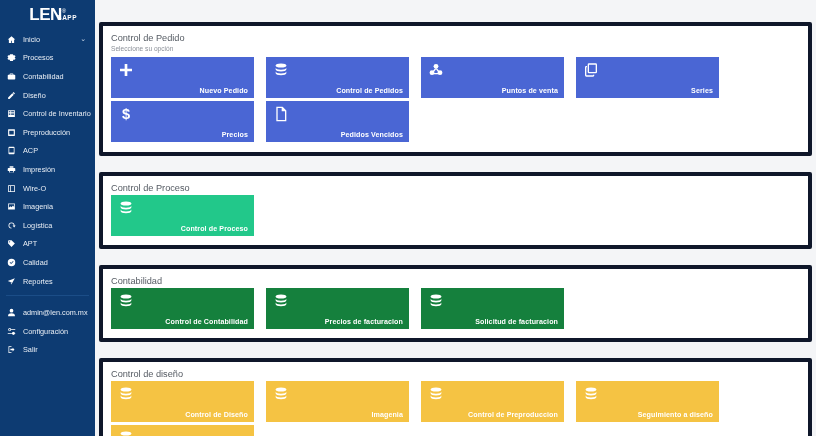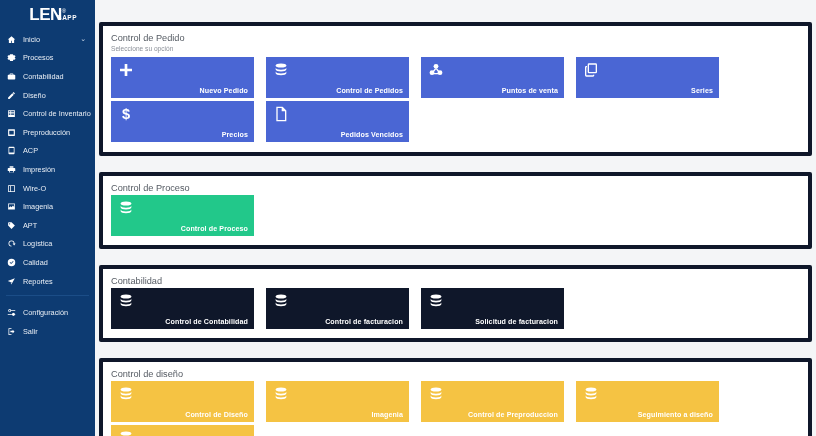--- a/index.html
+++ b/index.html
@@ -125,21 +125,21 @@
     right: 6px; bottom: 3px;
     font-size: 7.1px;
     font-weight: 700;
     letter-spacing: .1px;
     text-align: right;
     color: #ffffff;
     line-height: 1;
   }
   .c-blue  { background: #4a66d4; }
   .c-green { background: #22c88a; }
-  .c-teal  { background: #0f172a; }
+  .c-teal  { background: #15803d; }
   .c-amber { background: #f5c343; }
 
   .card.thin { padding-bottom: 9px; }
   .card.stub { height: 18px; padding: 0; margin-bottom: 0; }
 </style>
 </head>
 <body>
 
 <div id="app">
 
@@ -228,52 +228,60 @@
           <span class="ic">
             <svg width="9" height="9" viewBox="0 0 24 24" fill="currentColor">
               <path d="M3 4h18v16H3zm2 2v9l4-4 3 3 4-5 3 4V6z"></path>
             </svg>
           </span>
           <span>Imagenia</span>
         </div>
         <div class="nav-item">
           <span class="ic">
             <svg width="9" height="9" viewBox="0 0 24 24" fill="currentColor">
+              <path d="M12 4a8 8 0 018 8h3l-4 5-4-5h3a6 6 0 10-6 6v2a8 8 0 110-16z"></path>
+            </svg>
+          </span>
+          <span>Logística</span>
+        </div>
+        <div class="nav-item">
+          <span class="ic">
+            <svg width="9" height="9" viewBox="0 0 24 24" fill="currentColor">
               <path d="M3 5a2 2 0 012-2h7l9 9-9 9-9-9V5zm4 1a1.5 1.5 0 100 3 1.5 1.5 0 000-3z"></path>
             </svg>
           </span>
           <span>APT</span>
-        </div>
-        <div class="nav-item">
-          <span class="ic">
-            <svg width="9" height="9" viewBox="0 0 24 24" fill="currentColor">
-              <path d="M12 4a8 8 0 018 8h3l-4 5-4-5h3a6 6 0 10-6 6v2a8 8 0 110-16z"></path>
-            </svg>
-          </span>
-          <span>Logística</span>
         </div>
         <div class="nav-item">
           <span class="ic">
             <svg width="9" height="9" viewBox="0 0 24 24" fill="currentColor">
               <path d="M12 2a10 10 0 100 20 10 10 0 000-20zm-1 14l-4-4 1.5-1.5L11 13l5-5 1.5 1.5z"></path>
             </svg>
           </span>
           <span>Calidad</span>
         </div>
         <div class="nav-item">
           <span class="ic">
             <svg width="9" height="9" viewBox="0 0 24 24" fill="currentColor">
               <path d="M21 3L2 10.5l7 2.5 2.5 7L21 3zm-9 11l-1 4-1.5-4.5z"></path>
             </svg>
           </span>
           <span>Reportes</span>
         </div>
       </nav>
     <div class="nav-sep"></div>
     <nav class="nav" id="nav-account">
+        <div class="nav-item">
+          <span class="ic">
+            <svg width="9" height="9" viewBox="0 0 24 24" fill="currentColor">
+              <path d="M12 12a5 5 0 100-10 5 5 0 000 10zm0 2c-5 0-9 2.5-9 5v3h18v-3c0-2.5-4-5-9-5z"></path>
+            </svg>
+          </span>
+          <span>admin@len.com.mx</span>
+        </div>
         <div class="nav-item">
           <span class="ic">
             <svg width="9" height="9" viewBox="0 0 24 24" fill="currentColor">
               <path d="M7 3a4 4 0 013.9 3H22v2H10.9A4 4 0 117 3zm0 2a2 2 0 100 4 2 2 0 000-4zm10 8a4 4 0 013.9 3H22v2h-1.1A4 4 0 1117 13zM2 16h11v2H2z"></path>
             </svg>
           </span>
           <span>Configuración</span>
         </div>
         <div class="nav-item">
           <span class="ic">
@@ -361,21 +369,21 @@
                   <path d="M4 14.4c0 1.7 3.6 3 8 3s8-1.3 8-3V17c0 1.7-3.6 3-8 3s-8-1.3-8-3z"></path>
                 </svg></span>
               <span class="tile-label">Control de Contabilidad</span>
             </div>
             <div class="tile c-teal">
               <span class="tile-ic"><svg width="16" height="16" viewBox="0 0 24 24" fill="currentColor">
                   <ellipse cx="12" cy="5.4" rx="8" ry="3"></ellipse>
                   <path d="M4 8.6c0 1.7 3.6 3 8 3s8-1.3 8-3v2.6c0 1.7-3.6 3-8 3s-8-1.3-8-3z"></path>
                   <path d="M4 14.4c0 1.7 3.6 3 8 3s8-1.3 8-3V17c0 1.7-3.6 3-8 3s-8-1.3-8-3z"></path>
                 </svg></span>
-              <span class="tile-label">Control de facturacion</span>
+              <span class="tile-label">Precios de facturacion</span>
             </div>
             <div class="tile c-teal">
               <span class="tile-ic"><svg width="16" height="16" viewBox="0 0 24 24" fill="currentColor">
                   <ellipse cx="12" cy="5.4" rx="8" ry="3"></ellipse>
                   <path d="M4 8.6c0 1.7 3.6 3 8 3s8-1.3 8-3v2.6c0 1.7-3.6 3-8 3s-8-1.3-8-3z"></path>
                   <path d="M4 14.4c0 1.7 3.6 3 8 3s8-1.3 8-3V17c0 1.7-3.6 3-8 3s-8-1.3-8-3z"></path>
                 </svg></span>
               <span class="tile-label">Solicitud de facturacion</span>
             </div>
           </div>

